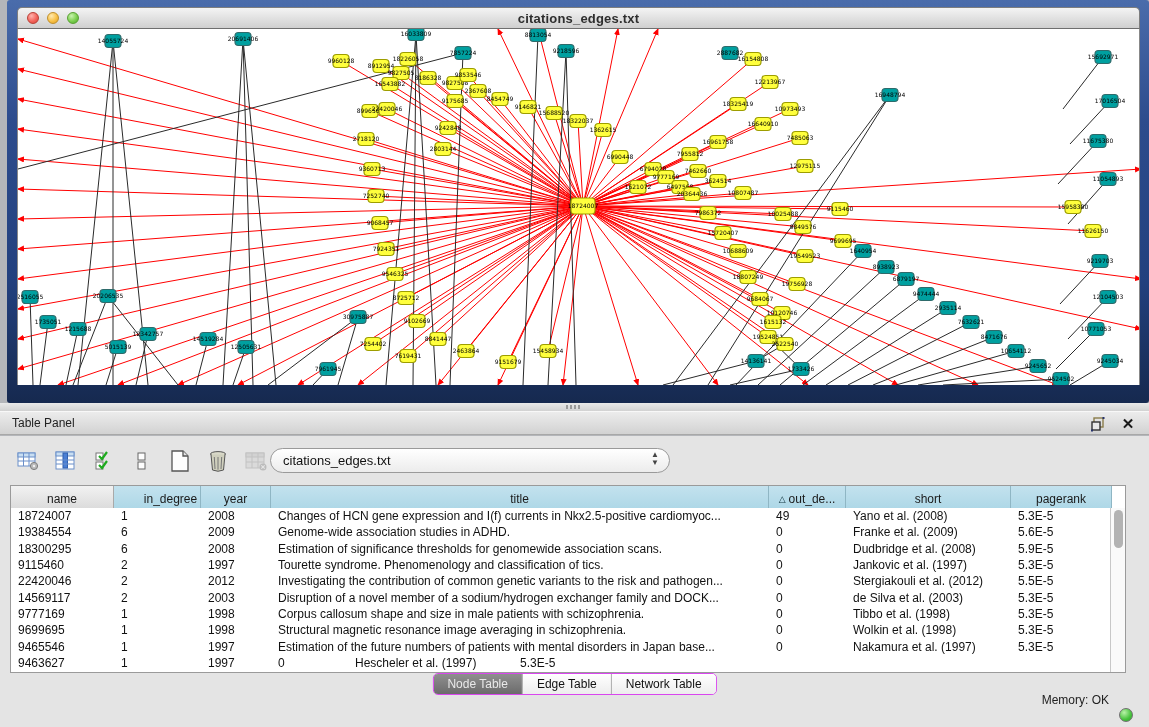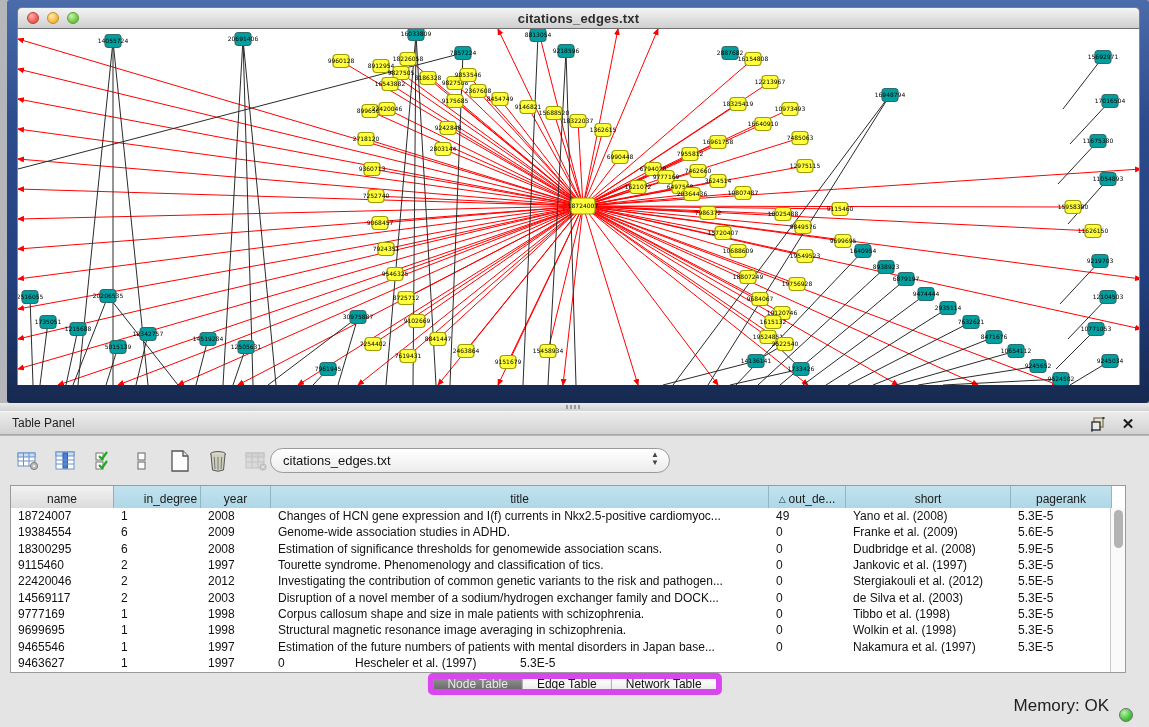--- a/index.html
+++ b/index.html
@@ -95,31 +95,31 @@
     overflow:hidden; white-space:nowrap;
   }
   .vscroll {
     position:absolute; right:0; top:22px; bottom:0; width:15px;
     background:#fafafa; border-left:1px solid #c8c8c8;
   }
   .vthumb { position:absolute; left:2.5px; top:2px; width:9px; height:38px; background:#b3b3b3; border-radius:5px; }
   
   .tabs {
     position:absolute; left:50%; top:237px; transform:translateX(-50%);
-    display:flex; height:22px; border:6px solid #d946ef; border-radius:5px;
+    display:flex; height:22px; border:1px solid #d946ef; border-radius:5px;
     overflow:hidden; background:#fff;
   }
   .tab {
     font-size:12px; color:#111; padding:0 14px; display:flex; align-items:center;
     background:linear-gradient(#ffffff,#ededed); border-right:1px solid #a5a5a5;
   }
   .tab:last-child { border-right:none; }
   .tab.selected { background:linear-gradient(#8f8f8f,#6b6b6b); color:#e9e9e9; }
   
-  .status { position:absolute; right:40px; bottom:11px; font-size:17px; color:#222; }
+  .status { position:absolute; right:40px; bottom:20px; font-size:12px; color:#222; }
   .led {
     position:absolute; right:16px; bottom:5px; width:14px; height:14px; border-radius:50%;
     background: radial-gradient(circle at 35% 30%, #b9f2a8, #46c23c 60%, #2da32b);
     border:1px solid #707070;
   }
   
   svg { overflow:visible; }
 </style>
 </head>
 <body>

